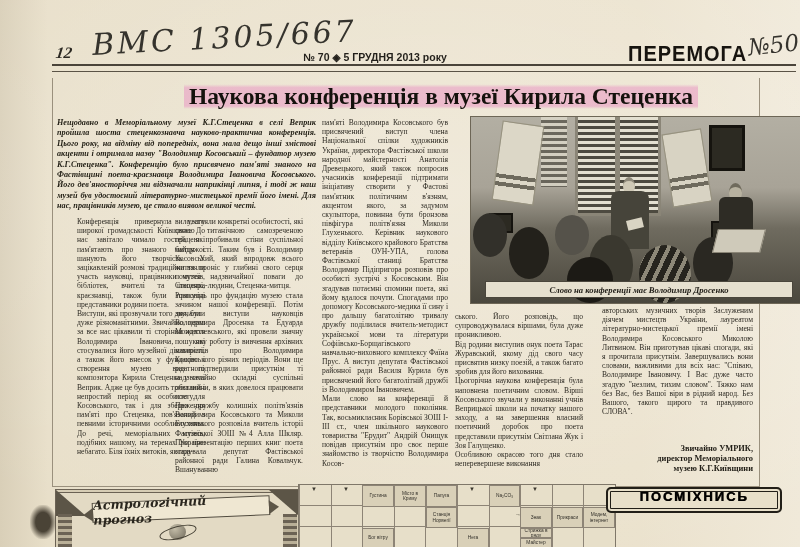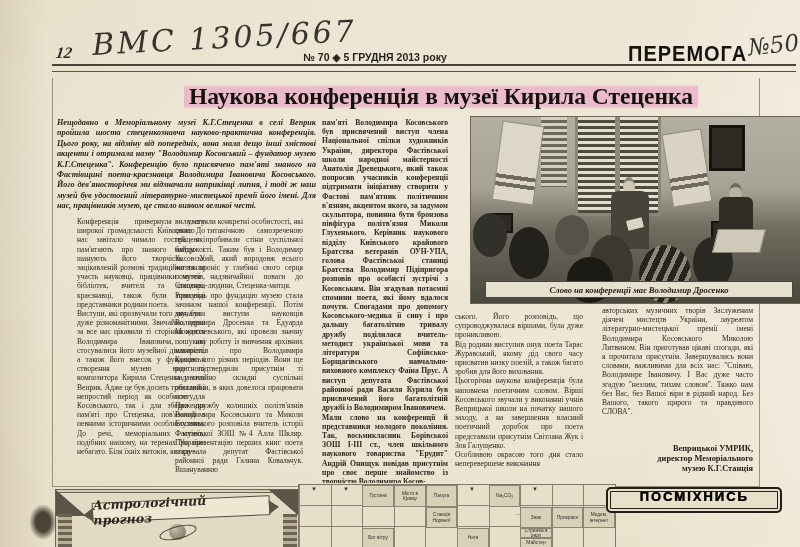--- a/index.html
+++ b/index.html
@@ -25,21 +25,21 @@
     box-shadow:3px 3px 0 #8d8472;display:flex;align-items:center;justify-content:center;
     font:bold 9.5px "Liberation Sans",sans-serif;letter-spacing:2px;}
   .headline{left:154px;top:83px;width:604px;white-space:nowrap;
     font:bold 23.5px "Liberation Serif",serif;color:#15120d;padding-left:30px;}
   .headline .hl{background:linear-gradient(180deg, rgba(233,160,197,0.0) 8%, rgba(233,160,197,0.62) 20%, rgba(233,160,197,0.62) 86%, rgba(233,160,197,0.0) 96%);padding:1px 5px;}
 
   .coltext{font-size:7.6px;line-height:9.2px;text-align:justify;white-space:pre-line;overflow:hidden;color:#2d2a23;}
   .lead{left:57px;top:118px;width:259px;height:97px;font:bold italic 8.2px/10.4px "Liberation Serif",serif;text-align:justify;overflow:hidden;color:#262319;}
   .c1{left:57px;top:217px;width:128px;height:266px;margin-left:20px;}
   .c2{left:175px;top:217px;width:128px;height:266px;}
-  .c3{left:322px;top:118px;width:126px;height:365px;font-weight:bold;}
+  .c3{left:322px;top:118px;width:126px;height:365px;}
   .c4{left:455px;top:312px;width:128px;height:177px;}
   .c5{left:602px;top:306px;width:151px;height:136px;}
   .byline{left:602px;top:444px;width:151px;text-align:right;font:bold 8.4px/10px "Liberation Serif",serif;color:#201d16;}
 
   
   .photo{left:470px;top:116px;width:288px;height:186px;background:linear-gradient(180deg,#b3afa3 0%,#a8a397 38%,#6f6b5f 60%,#4a473d 100%);
     border:1px solid #6d6656;overflow:hidden;padding-left:48px;}
   .blind{background:repeating-linear-gradient(180deg,#e3dfd0 0 3px,#4d4a40 3px 6px);}
   .win-c{left:108px;top:0;width:78px;height:96px;border:3px solid #8a8577;border-top:none;}
   .win-c::after{content:"";position:absolute;left:36px;top:0;width:4px;height:100%;background:#84robots;}
@@ -133,23 +133,23 @@
 Про дружбу колишніх політв'язнів Володимира Косовського та Миколи Глухенького розповіла вчитель історії Фастівської ЗОШ №4 Алла Шкляр. Про презентацію перших книг поета згадувала депутат Фастівської районної ради Галина Ковальчук. Вшануванню</div>
   <div class="abs coltext c3">пам'яті Володимира Косовського був присвячений виступ члена Національної спілки художників України, директора Фастівської школи народної майстерності Анатолія Древецького, який також попросив учасників конференції підтримати ініціативу створити у Фастові пам'ятник політичним в'язням, акцентом якого, за задумом скульптора, повинна бути бронзова півфігура політв'язня Миколи Глухенького. Керівник наукового відділу Київського крайового Братства ветеранів ОУН-УПА, голова Фастівської станиці Братства Володимир Підіпригора розповів про особисті зустрічі з Косовським. Він згадував потаємні спомини поета, які йому вдалося почути. Спогадами про допомогу Косовського-медика її сину і про дальшу багатолітню тривалу дружбу поділилася вчитель-методист української мови та літератури Софіївсько-Борщагівського навчально-виховного комплексу Фаїна Прус. А виступ депутата Фастівської районної ради Василя Курила був присвячений його багатолітній дружбі із Володимиром Івановичем.
 Мали слово на конференції й представники молодого покоління. Так, восьмикласник Борівської ЗОШ І-ІІІ ст., член шкільного наукового товариства "Ерудит" Андрій Онищук повідав присутнім про своє перше знайомство із творчістю Володимира Косов-</div>
   <div class="abs coltext c4">ського. Його розповідь, що супроводжувалася віршами, була дуже проникливою.
 Від родини виступив онук поета Тарас Журавський, якому дід свого часу присвятив низку поезій, а також багато зробив для його виховання.
 Цьогорічна наукова конференція була наповнена поетичним словом. Вірші Косовського звучали у виконанні учнів Веприцької школи на початку нашого заходу, а на завершення власний поетичний доробок про поета представили присутнім Світлана Жук і Зоя Галущенко.
 Особливою окрасою того дня стало неперевершене виконання</div>
   <div class="abs coltext c5">авторських музичних творів Заслуженим діячем мистецтв України, лауреатом літературно-мистецької премії імені Володимира Косовського Миколою Литвином. Він приготував цікаві спогади, які я прочитала присутнім. Завершувались вони словами, важливими для всіх нас: "Співаю, Володимире Івановичу. І Вас дуже часто згадую "незлим, тихим словом". Тяжко нам без Вас, без Вашої віри в рідний народ. Без Вашого, такого щирого та правдивого СЛОВА".</div>
 
   <div class="abs byline">
-    <div>Веприцької УМРИК,</div>
+    <div>Звичайно УМРИК,</div>
     <div>директор Меморіального</div>
-    <div>музею К.Г.Станція</div>
+    <div>музею К.Г.Київщини</div>
   </div>
 
   <div class="abs photo">
     <div class="abs blind win-c" style="left:104px;top:0;width:80px;height:96px;"></div>
     <div class="abs mull"></div>
     <div class="abs blind" style="left:70px;top:0;width:26px;height:70px;opacity:.7;"></div>
     <div class="abs towel-l"></div>
     <div class="abs towel-r"></div>
     <div class="abs frame-pic pic1"></div>
     <div class="abs frame-pic pic2"></div>

